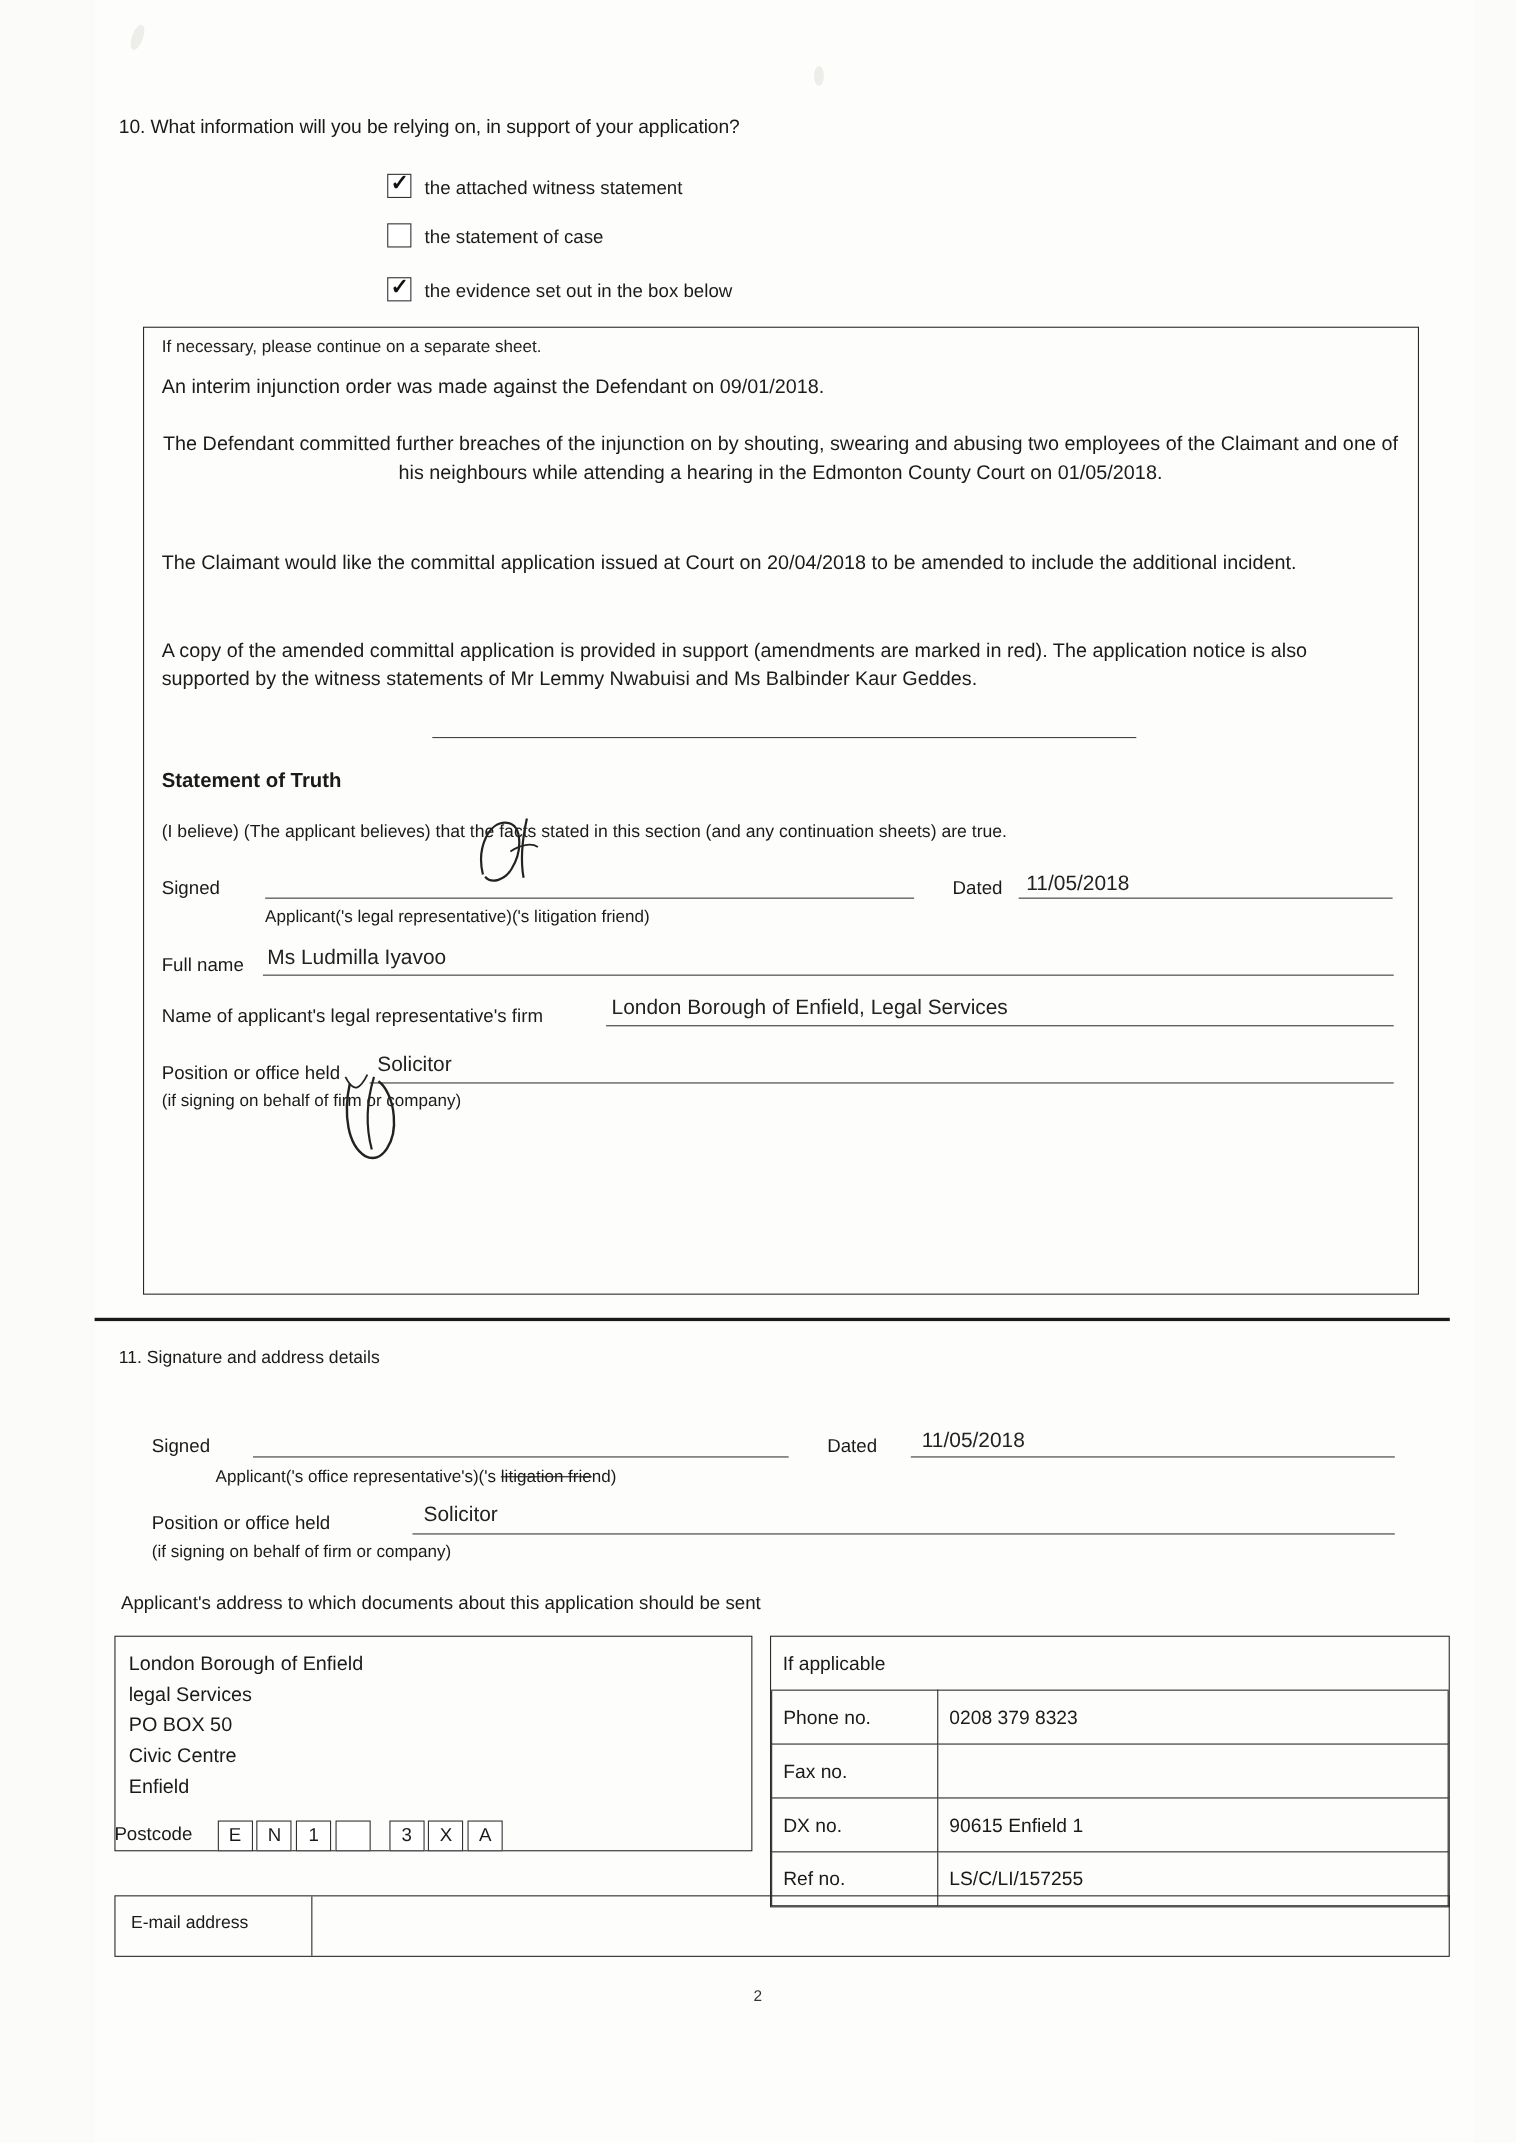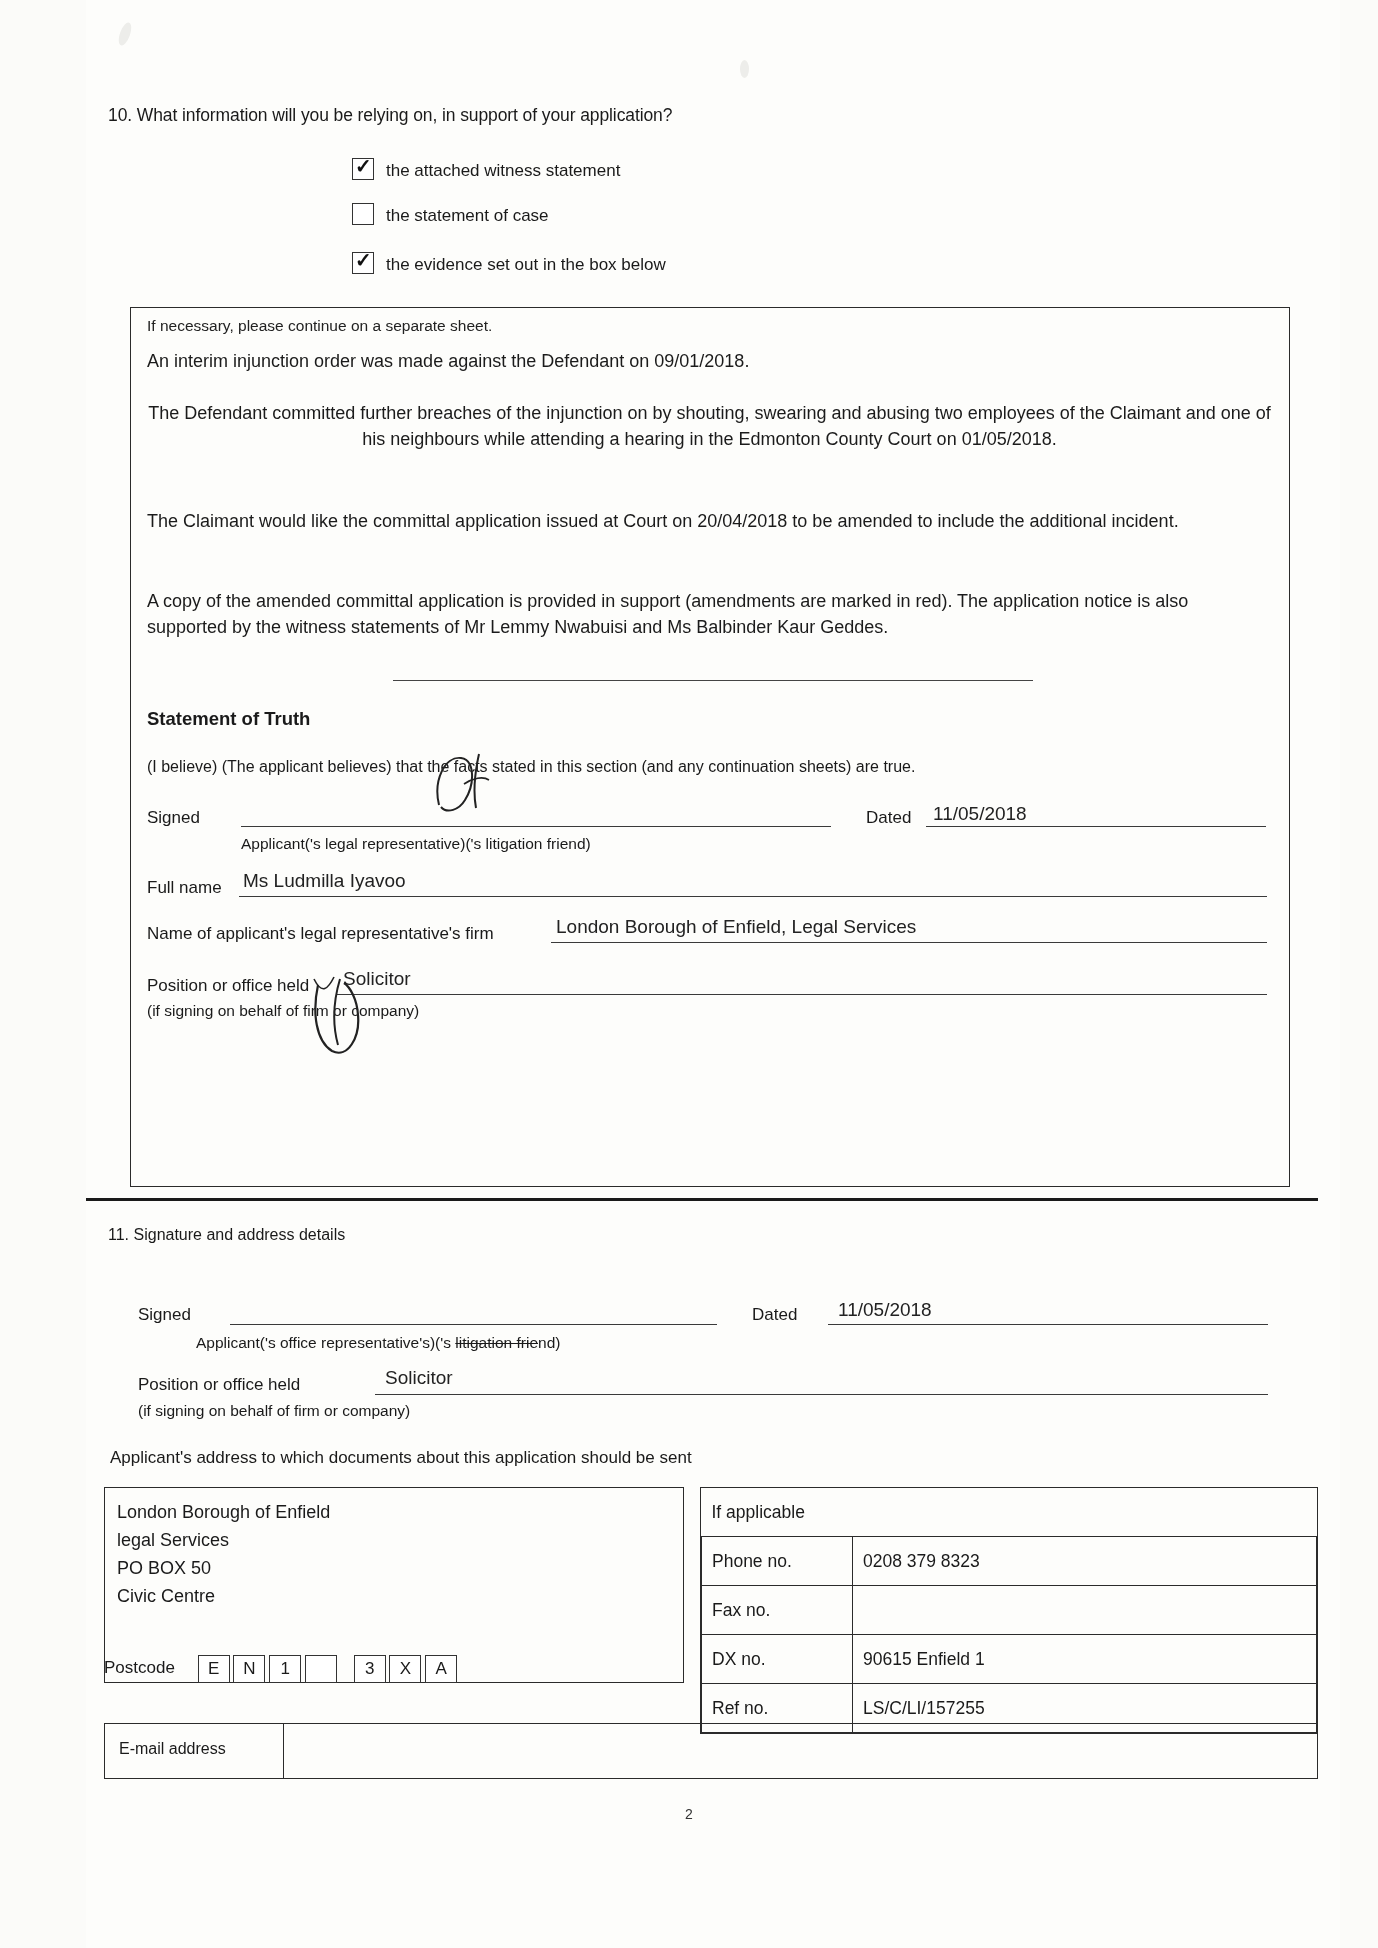--- a/index.html
+++ b/index.html
@@ -60,21 +60,20 @@
   .opt3 { left: 352px; top: 252px; }
 
   .evidence-box {
     position: absolute;
     left: 130px;
     top: 297px;
     width: 1160px;
     height: 880px;
     border: 1.4px solid #2b2b2b;
     box-sizing: border-box;
-    margin-top: 10px;
   }
   .note {
     position: absolute;
     left: 16px; top: 9px;
     font-size: 15.5px;
     color: #222;
   }
   .para {
     position: absolute;
     left: 16px;
@@ -323,20 +322,21 @@
   <div class="rule" style="left:375px; top:1394px; width:893px;"></div>
   <div class="lbl small" style="left:138px; top:1402px;">(if signing on behalf of firm or company)</div>
 
   <div class="lbl" style="left:110px; top:1448px;">Applicant's address to which documents about this application should be sent</div>
 
   <div class="addr-box">
     <div>London Borough of Enfield</div>
     <div>legal Services</div>
     <div>PO BOX 50</div>
     <div>Civic Centre</div>
+    <div>Enfield</div>
   </div>
 
   <div class="pc-row">
     <span style="display:inline-block; width:90px;">Postcode</span>
     <span class="pc-cell">E</span>
     <span class="pc-cell">N</span>
     <span class="pc-cell">1</span>
     <span class="pc-cell"></span>
     <span class="pc-cell" style="margin-left:12px;">3</span>
     <span class="pc-cell">X</span>

